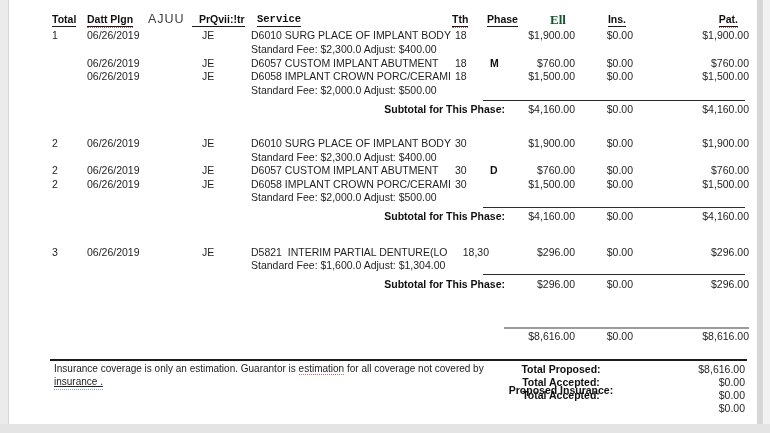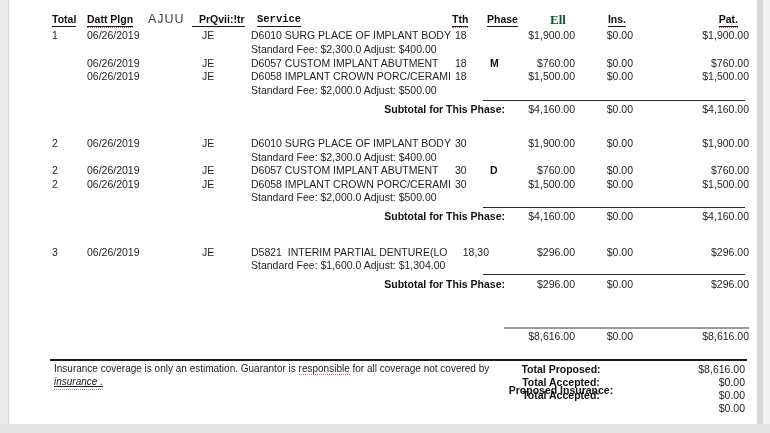--- a/index.html
+++ b/index.html
@@ -26,21 +26,21 @@
   .footer-line{position:absolute;left:42px;top:359px;width:697px;height:2px;background:#1c1c1c;}
 
   .ft-label{position:absolute;left:453px;width:200px;text-align:center;height:12px;line-height:12px;
             font-size:10.5px;font-weight:bold;color:#101010;white-space:pre;}
   .ft-value{position:absolute;left:637px;width:100px;text-align:right;height:12px;line-height:12px;
             font-size:10.5px;color:#1f1f1f;white-space:pre;}
 
   .disc{position:absolute;left:46px;height:12px;line-height:12px;font-size:10px;color:#222;white-space:pre;}
   .misspelled{border-bottom:1px dotted #d06a62;}
   .ins-link{border-bottom:1px dotted #7aa7d6;display:inline-block;padding-bottom:1px;}
-  .ins-link .ul{text-decoration:underline;font-style:italic;}
+  .ins-link .ul{text-decoration:underline;}
 </style>
 </head>
 <body>
 
 <div class="screen">
   <div class="page">
 
     <div class="hdr" style="left:44px;"><span class="hu">Total</span></div>
     <div class="hdr" style="left:79px;"><span class="sq"><span class="hu">Datt Plgn</span></span></div>
     <div class="hdr-ajuu">AJUU</div>
@@ -130,21 +130,21 @@
         <div class="cell" style="left: 545px; top: 278px; width: 80px; text-align: right;">$0.00</div>
         <div class="cell" style="left: 641px; top: 278px; width: 100px; text-align: right;">$296.00</div>
       </div>
 
     <div class="grand-line"></div>
     <div class="cell" style="left:467px;top:330px;width:100px;text-align:right;">$8,616.00</div>
     <div class="cell" style="left:545px;top:330px;width:80px;text-align:right;">$0.00</div>
     <div class="cell" style="left:641px;top:330px;width:100px;text-align:right;">$8,616.00</div>
 
     <div class="footer-line"></div>
-    <div class="disc" style="top:363px;"><span>Insurance coverage is only an estimation. Guarantor is </span><span class="misspelled">responsible</span><span> for all coverage not covered by</span></div>
+    <div class="disc" style="top:363px;"><span>Insurance coverage is only an estimation. Guarantor is </span><span class="misspelled">estimation</span><span> for all coverage not covered by</span></div>
     <div class="disc" style="top:376px;"><span class="ins-link"><span class="ul">insurance .</span></span></div>
 
     <div class="ft-label" style="top:363px;">Total Proposed:</div>
     <div class="ft-value" style="top:363px;">$8,616.00</div>
     <div class="ft-label" style="top:376px;">Total Accepted:</div>
     <div class="ft-value" style="top:376px;">$0.00</div>
     <div class="ft-label" style="top:389px;">Total Accepted:</div>
     <div class="ft-value" style="top:389px;">$0.00</div>
     <div class="ft-label" style="top:384px;">Proposed Insurance:</div>
     <div class="ft-value" style="top:402px;">$0.00</div>

